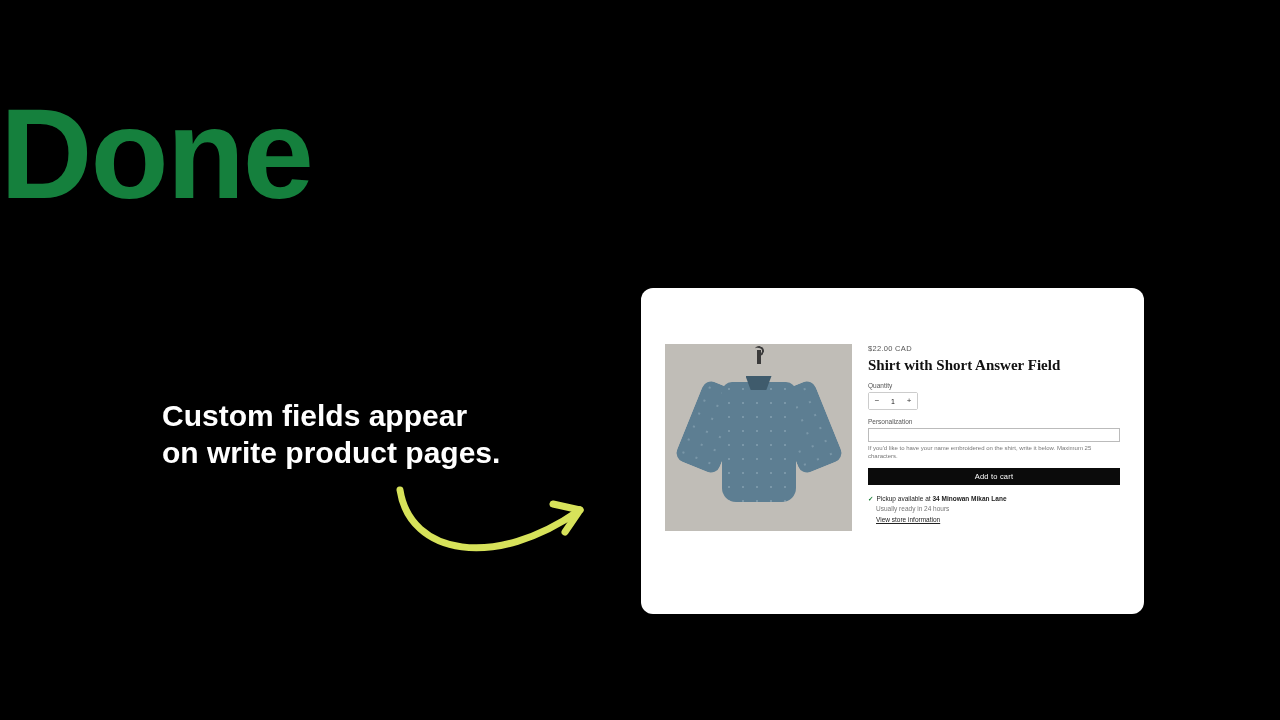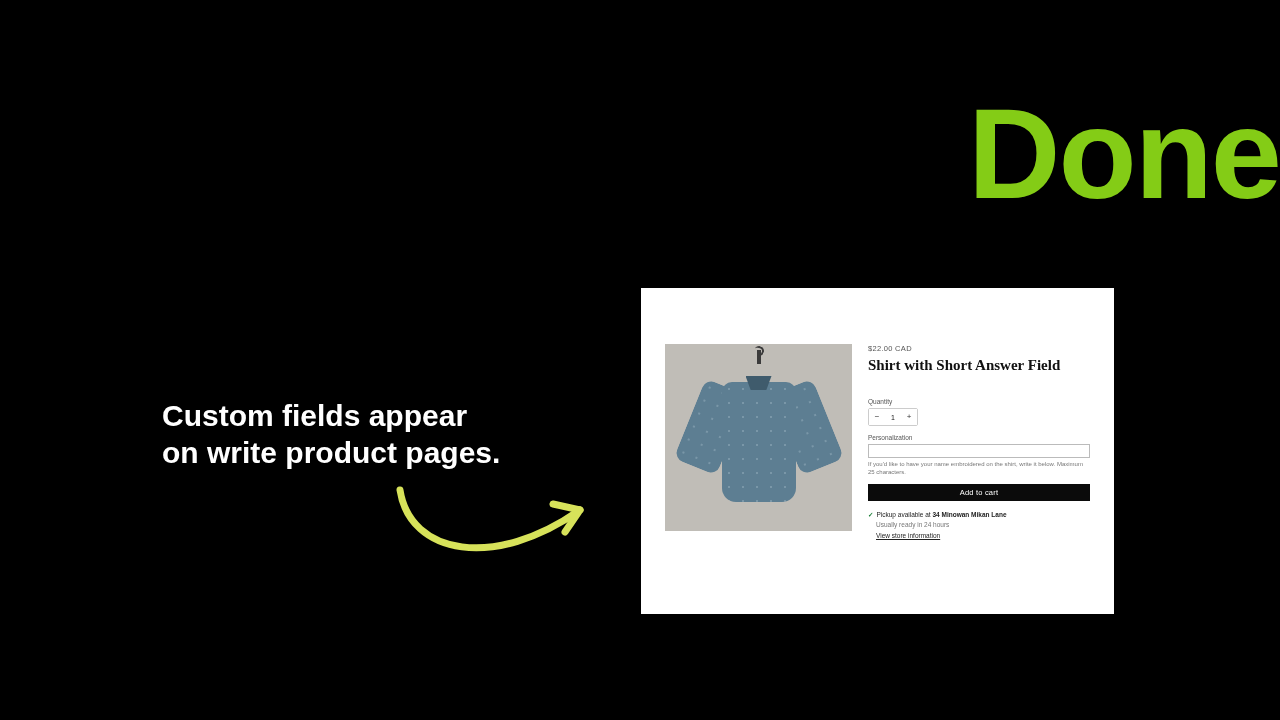--- a/index.html
+++ b/index.html
@@ -14,22 +14,22 @@
   .stage {
     position: relative;
     width: 1280px;
     height: 720px;
   }
   .headline {
     position: absolute;
     top: 80px;
     left: 0;
     right: 0;
-    text-align: right;
-    color: #84cc16;
+    text-align: left;
+    color: #15803d;
     font-weight: 900;
     font-size: 128px;
     letter-spacing: -2px;
     font-family: "Arial Black", Arial, sans-serif;
   }
   .caption {
     position: absolute;
     left: 162px;
     top: 398px;
     color: #fff;
@@ -46,24 +46,25 @@
     pointer-events: none;
   }
   
   .card {
     position: absolute;
     left: 641px;
     top: 288px;
     width: 473px;
     height: 326px;
     background: #fff;
-    border-radius: 0;
+    border-radius: 12px;
     box-shadow: 0 2px 10px rgba(0,0,0,.3);
     color: #111;
     overflow: hidden;
+    padding-left: 30px;
   }
   .card-inner {
     position: absolute;
     left: 24px;
     top: 56px;
     right: 24px;
     bottom: 24px;
     display: flex;
     gap: 16px;
     font-size: 7px;
@@ -101,21 +102,21 @@
     background:#5d7e92;
     border-radius:10px;
     background-image: radial-gradient(#7a97a8 1px, transparent 1px);
     background-size: 14px 14px;
   }
   .shirt .sleeve.left  { left:-6px;  transform: rotate(22deg); }
   .shirt .sleeve.right { right:-6px; transform: rotate(-22deg); }
 
   .details { flex: 1 1 auto; min-width:0; }
   .price { font-size: 7.5px; color:#555; letter-spacing:.3px; }
-  .title { font-family: Georgia, 'Times New Roman', serif; font-weight:700; font-size:15px; margin:4px 0 24px; }
+  .title { font-family: Georgia, 'Times New Roman', serif; font-weight:700; font-size:15px; margin:4px 0 8px; }
   .label { font-size:6.5px; color:#555; margin-bottom:3px; }
   .qty {
     display:inline-flex; align-items:center;
     border:1px solid #ccc; border-radius:2px;
     height:16px; margin-bottom:8px;
   }
   .qty button {
     width:16px; height:16px; border:none; background:#fff; cursor:pointer;
     font-size:8px; line-height:14px; color:#333; padding:0;
   }

